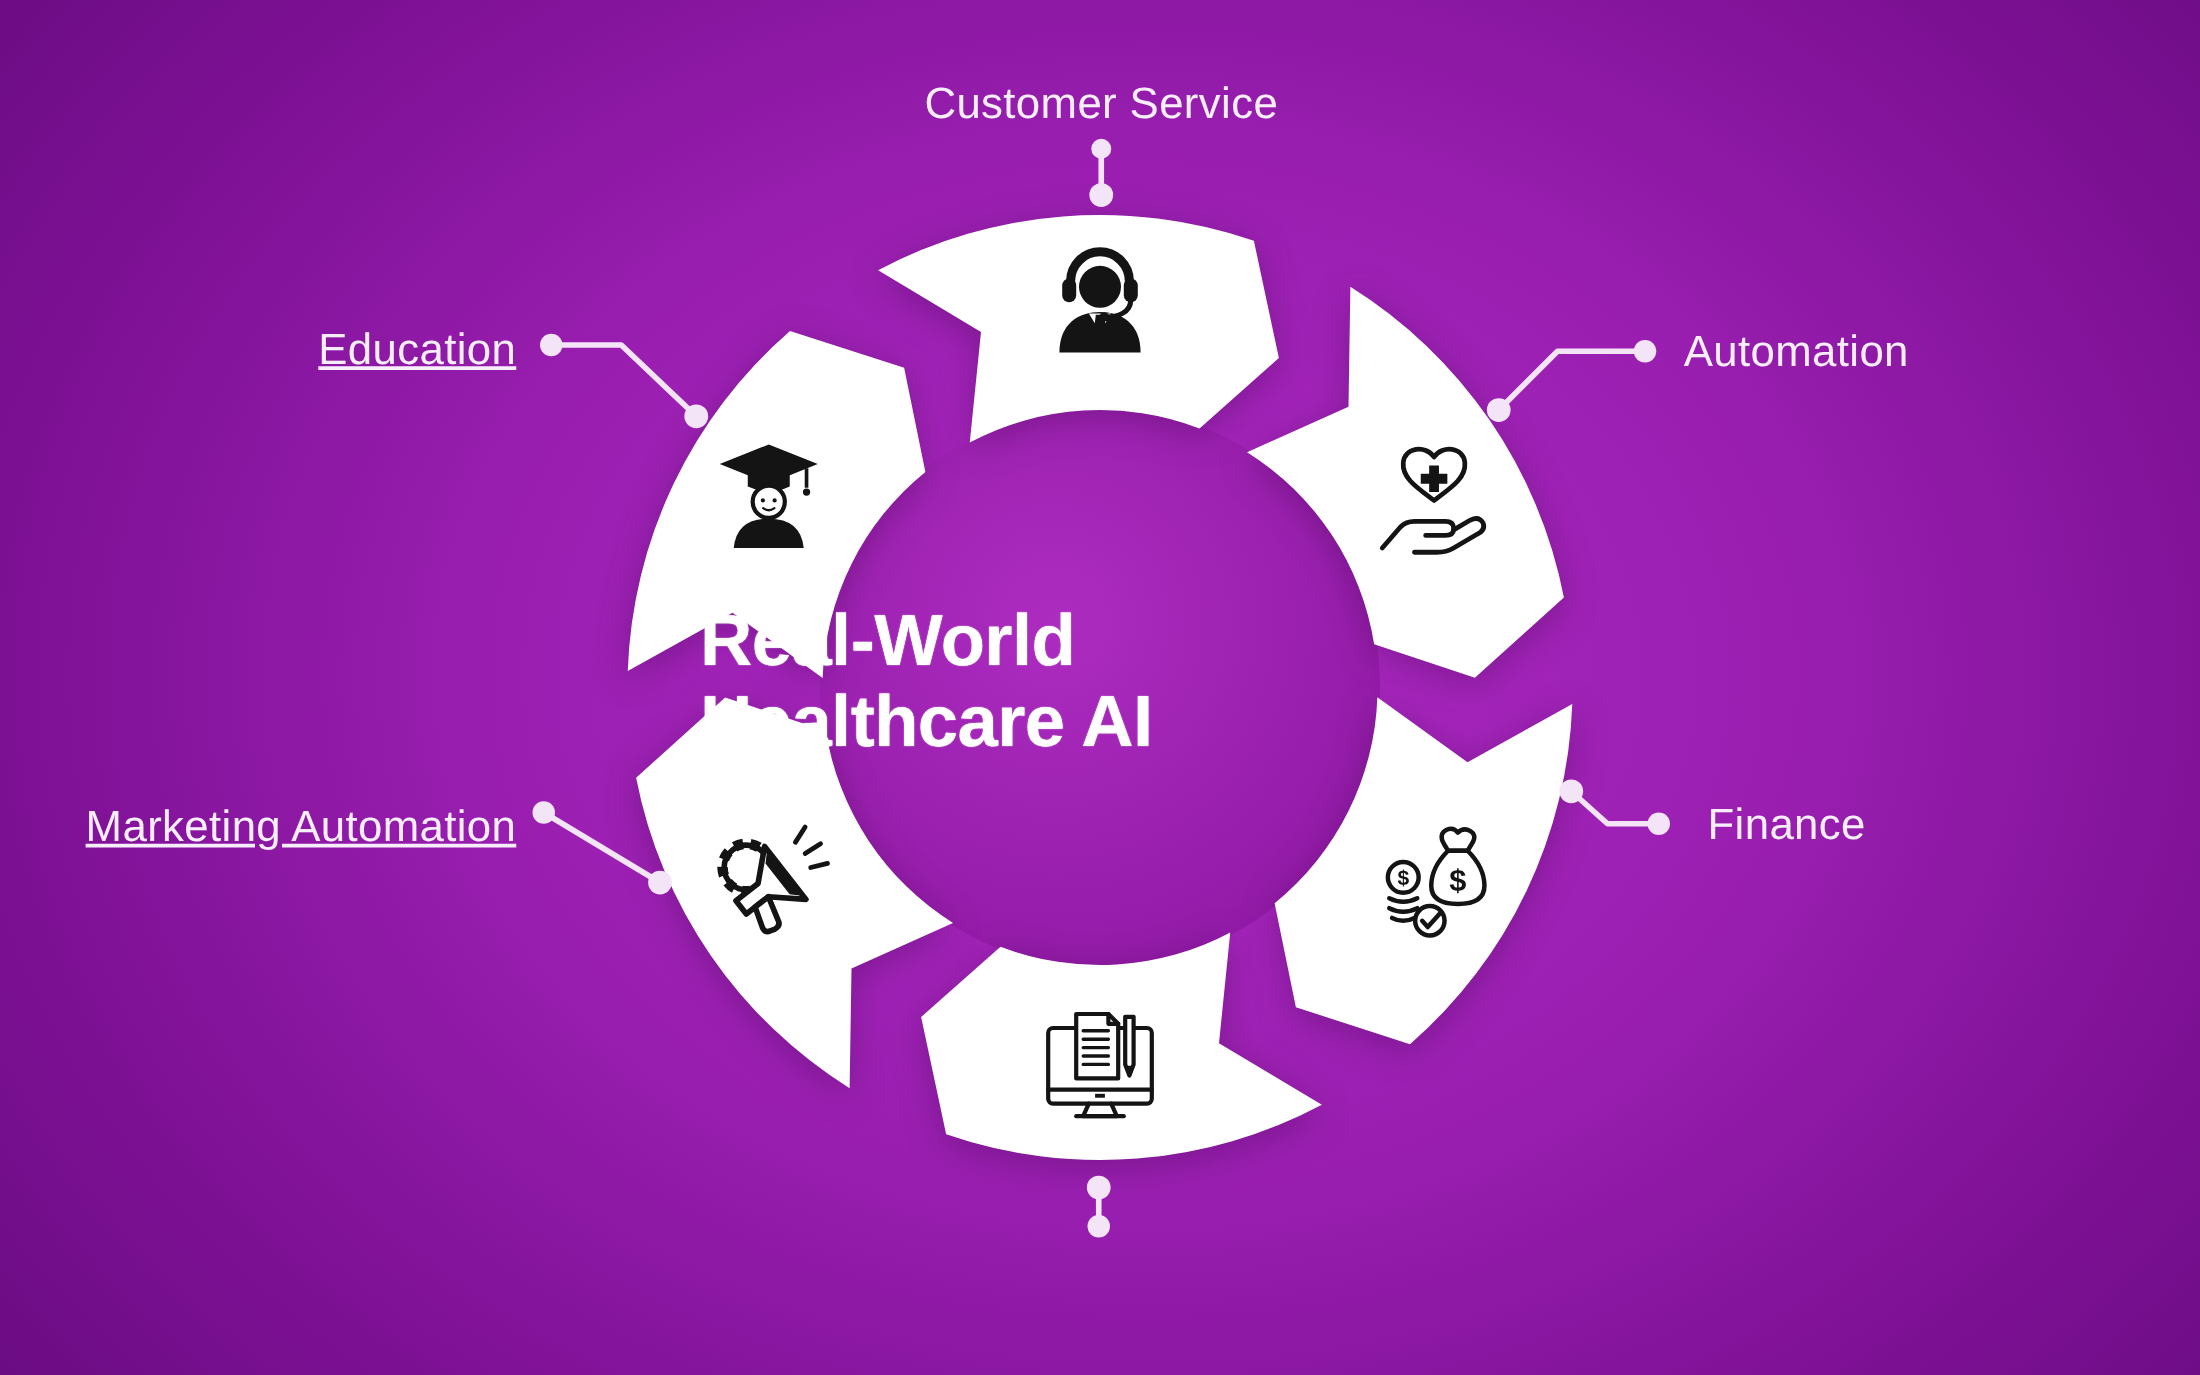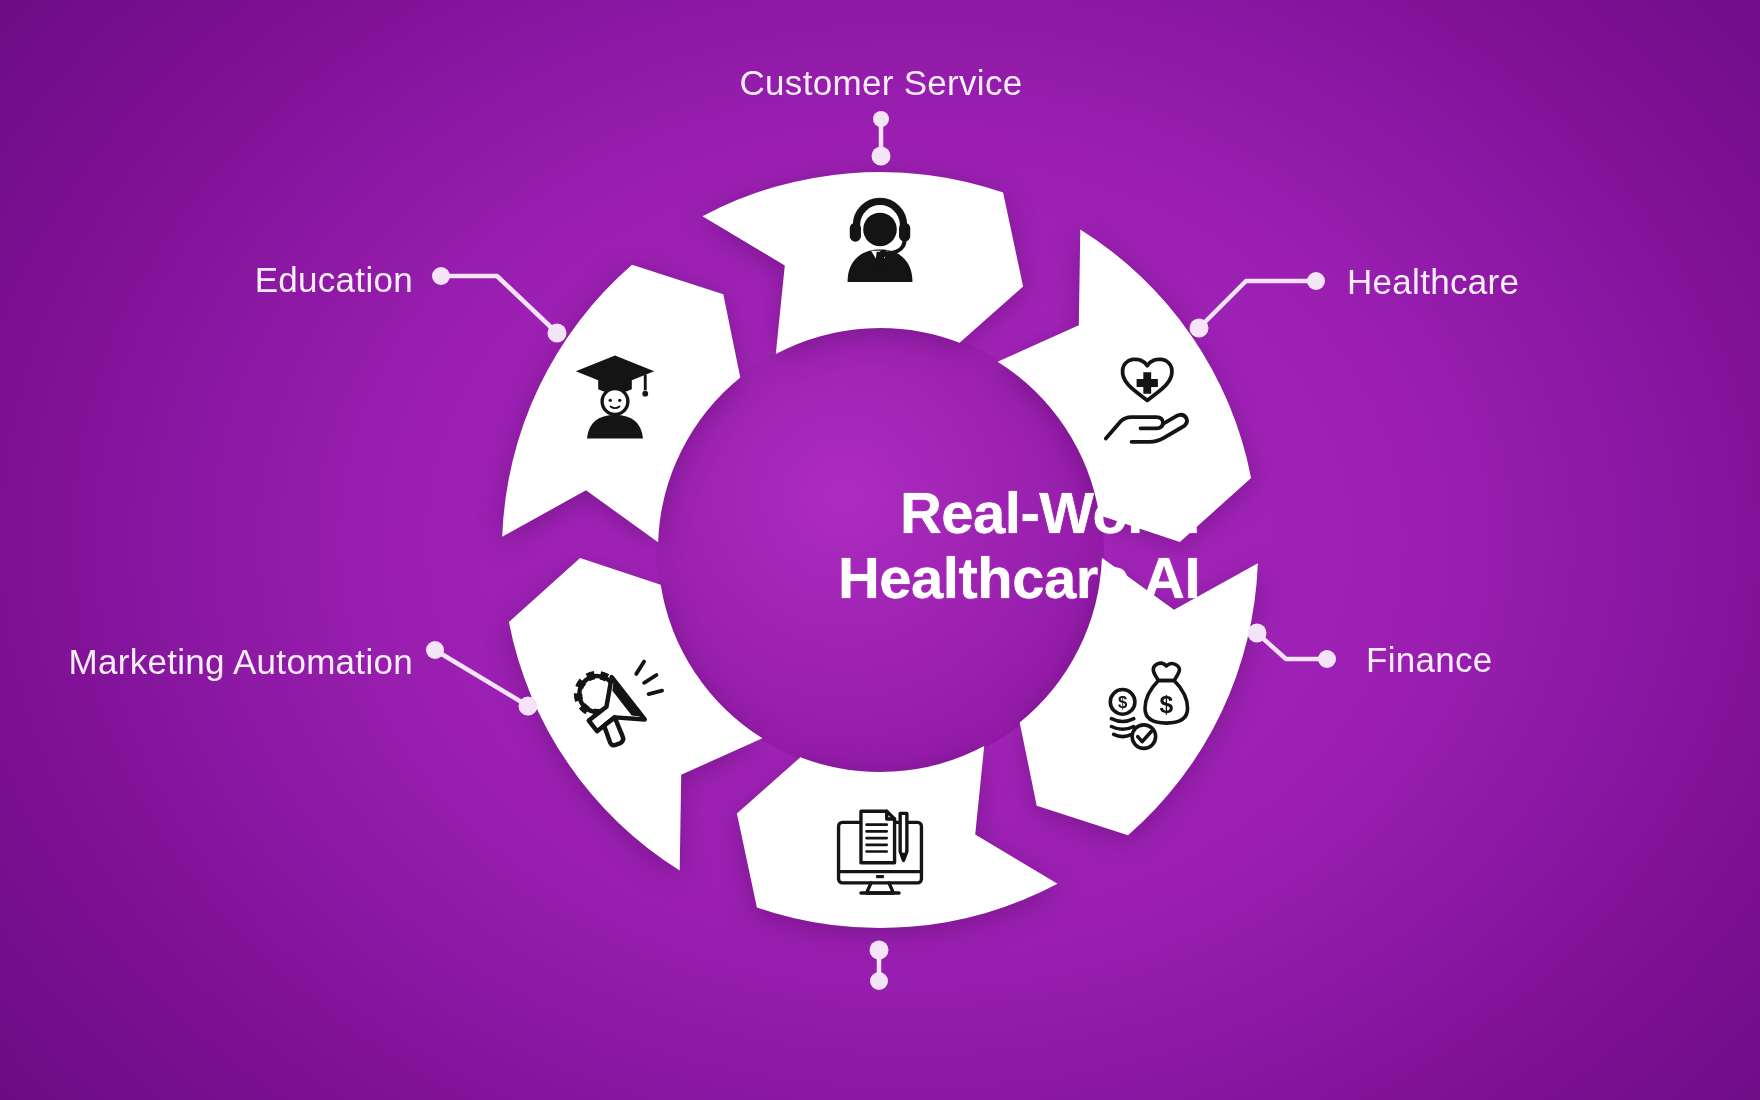--- a/index.html
+++ b/index.html
@@ -19,25 +19,25 @@
   }
   .icon svg{width:100%;height:100%;display:block;}
   .label{
     position:absolute;
     color:var(--label-color,#f8eefb);
     font-size:35px;font-weight:500;letter-spacing:.3px;
     white-space:nowrap;
   }
   .label.center{transform:translate(-50%,-50%);text-align:right;}
   .label.left-anchor{transform:translate(0,-50%);}
-  .label.right-anchor{transform:translate(-100%,-50%);}
+  .label.right-anchor{transform:translate(-100%,-50%);text-decoration:underline;}
   .title{
     position:absolute;left:880px;top:545px;width:640px;
     transform:translate(-50%,-50%);
-    text-align:right;color:var(--title-color,#ffffff);
+    text-align:left;color:var(--title-color,#ffffff);
     font-size:58px;line-height:65px;font-weight:700;letter-spacing:-0.5px;
     text-shadow:0 0 1px var(--title-color,#ffffff);
   }
 </style>
 </head>
 <body>
 
 <div class="stage">
 
   <svg class="main" width="1760" height="1100" viewBox="0 0 1760 1100">
@@ -178,21 +178,21 @@
       </g>
       <line x1="77" y1="30" x2="77" y2="44" stroke="currentColor" stroke-width="2.6"></line>
       <circle cx="50" cy="54" r="11.5" fill="#ffffff" stroke="currentColor" stroke-width="3"></circle>
       <circle cx="45.8" cy="53" r="1.5" fill="currentColor"></circle>
       <circle cx="54.2" cy="53" r="1.5" fill="currentColor"></circle>
       <path d="M46,58.5 q4,3 8,0" fill="none" stroke="currentColor" stroke-width="1.6" stroke-linecap="round"></path>
     </svg>
   </div>
 
   <div class="label center" style="left:881px;top:83px">Customer Service</div>
-  <div class="label left-anchor" style="left:1347px;top:282px">Healthcare</div>
+  <div class="label left-anchor" style="left:1347px;top:282px">Automation</div>
   <div class="label left-anchor" style="left:1366px;top:660px">Finance</div>
   <div class="label right-anchor" style="left:413px;top:662px">Marketing Automation</div>
   <div class="label right-anchor" style="left:413px;top:280px">Education</div>
 
   <div class="title">
     <div>Real-World</div>
     <div>Healthcare AI</div>
   </div>
 
 </div>

